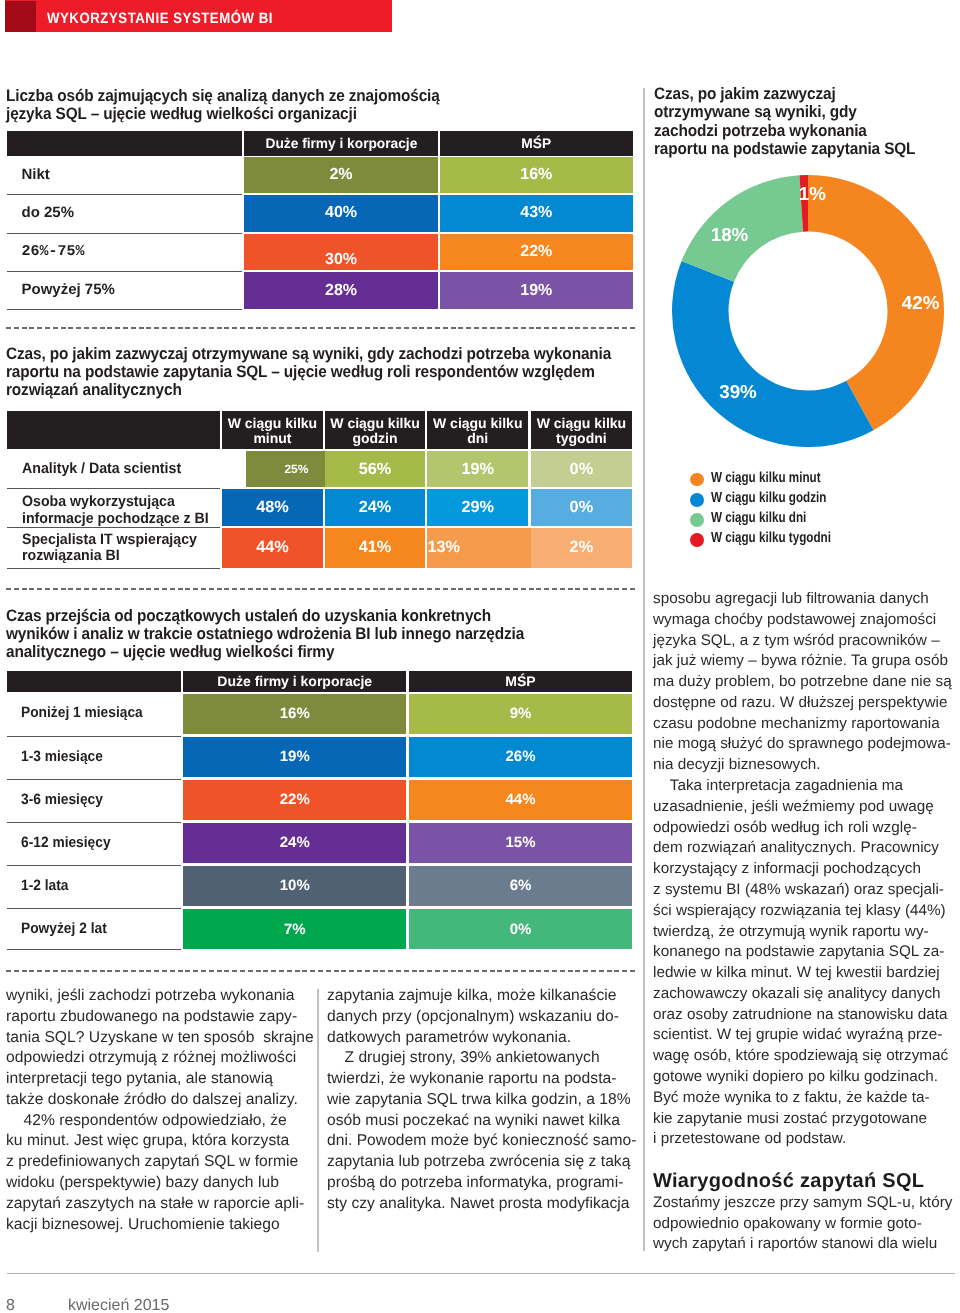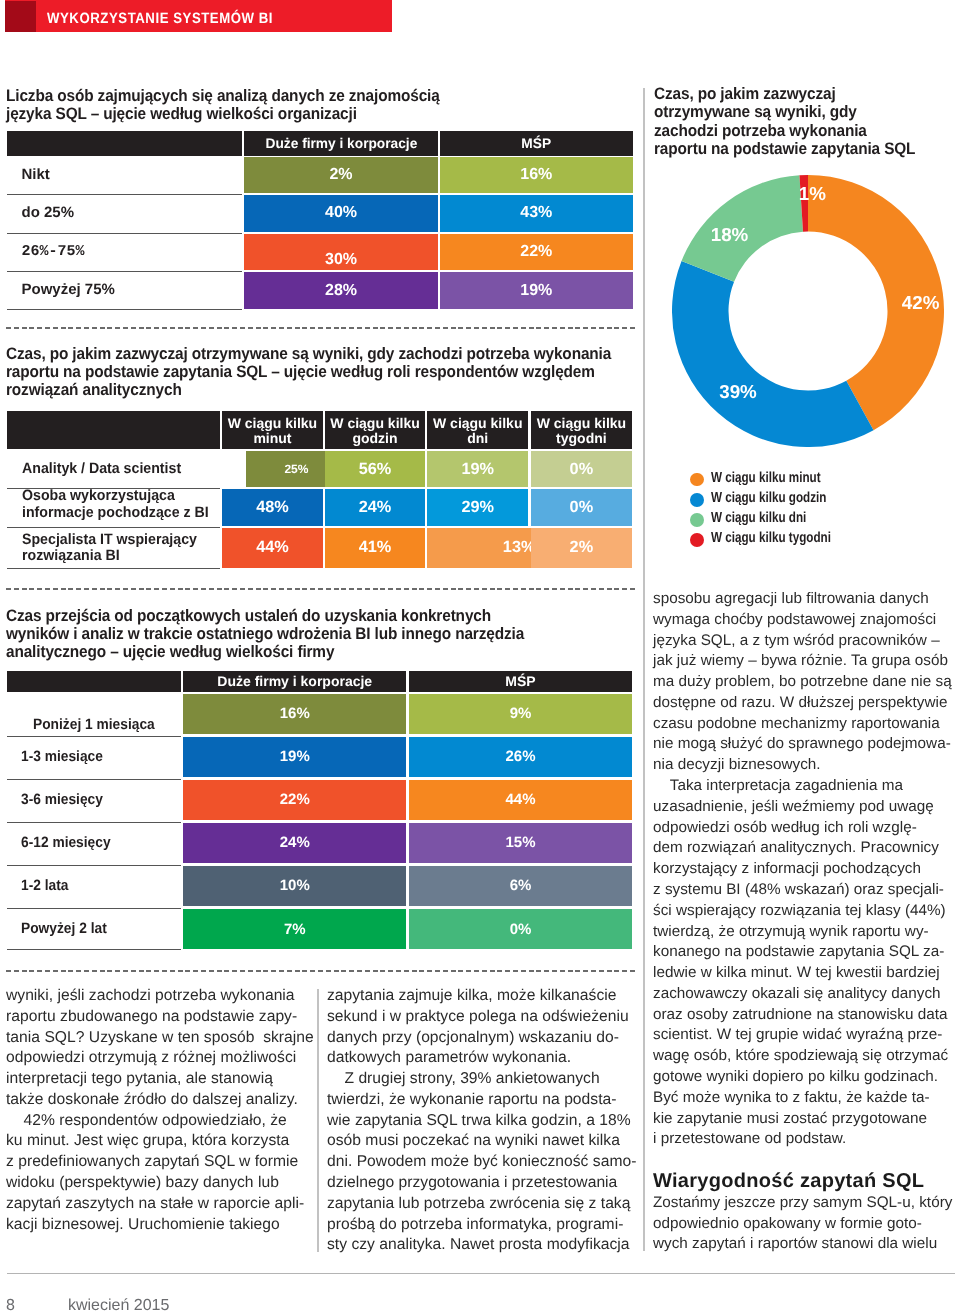--- a/index.html
+++ b/index.html
@@ -180,21 +180,21 @@
     </div>
     <div class="abs val-cell" style="left: 318.15px; top: 40px; width: 99.8px; height: 36.3px; background: rgb(165, 186, 72); display: flex; align-items: center; justify-content: center; font-size: 16.3px;">
       <span style="transform: scaleX(1); display: inline-block;">56%</span>
     </div>
     <div class="abs val-cell" style="left: 420.45px; top: 40px; width: 100.6px; height: 36.3px; background: rgb(180, 198, 109); display: flex; align-items: center; justify-content: center; font-size: 16.3px;">
       <span style="transform: scaleX(1); display: inline-block;">19%</span>
     </div>
     <div class="abs val-cell" style="left: 523.55px; top: 40px; width: 101.7px; height: 36.3px; background: rgb(196, 206, 146); display: flex; align-items: center; justify-content: center; font-size: 16.3px;">
       <span style="transform: scaleX(1); display: inline-block;">0%</span>
     </div>
-    <div class="abs lbl-cell" style="left: 0px; top: 75px; width: 198.25px; height: 37px; padding-left: 14.5px; display: flex; align-items: center;">
+    <div class="abs lbl-cell" style="left: 0px; top: 81px; width: 198.25px; height: 37px; padding-left: 14.5px; display: flex; align-items: center;">
       <span style="transform: scaleX(0.945); transform-origin: 0px 50%; display: inline-block;">Osoba wykorzystująca<br>informacje pochodzące z BI</span>
     </div>
     <div class="abs" style="left: 0px; top: 77.25px; width: 212.75px; height: 1.1px; background: rgb(85, 85, 85);"></div>
     <div class="abs val-cell" style="left: 215.25px; top: 78.25px; width: 100.4px; height: 37px; background: rgb(6, 103, 183); display: flex; align-items: center; justify-content: center; font-size: 16.3px;">
       <span style="transform: scaleX(1); display: inline-block;">48%</span>
     </div>
     <div class="abs val-cell" style="left: 318.15px; top: 78.25px; width: 99.8px; height: 37px; background: rgb(2, 137, 209); display: flex; align-items: center; justify-content: center; font-size: 16.3px;">
       <span style="transform: scaleX(1); display: inline-block;">24%</span>
     </div>
     <div class="abs val-cell" style="left: 420.45px; top: 78.25px; width: 100.6px; height: 37px; background: rgb(3, 153, 219); display: flex; align-items: center; justify-content: center; font-size: 16.3px;">
@@ -207,39 +207,39 @@
       <span style="transform: scaleX(0.945); transform-origin: 0px 50%; display: inline-block;">Specjalista IT wspierający<br>rozwiązania BI</span>
     </div>
     <div class="abs" style="left: 0px; top: 116.2px; width: 212.75px; height: 1.1px; background: rgb(85, 85, 85);"></div>
     <div class="abs" style="left: 0px; top: 156.7px; width: 212.75px; height: 1.1px; background: rgb(85, 85, 85);"></div>
     <div class="abs val-cell" style="left: 215.25px; top: 117.2px; width: 100.4px; height: 39.5px; background: rgb(240, 82, 42); display: flex; align-items: center; justify-content: center; font-size: 16.3px;">
       <span style="transform: scaleX(1); display: inline-block;">44%</span>
     </div>
     <div class="abs val-cell" style="left: 318.15px; top: 117.2px; width: 99.8px; height: 39.5px; background: rgb(246, 135, 31); display: flex; align-items: center; justify-content: center; font-size: 16.3px;">
       <span style="transform: scaleX(1); display: inline-block;">41%</span>
     </div>
-    <div class="abs val-cell" style="left: 420.45px; top: 117.2px; width: 108px; height: 39.5px; background: rgb(245, 155, 75); display: flex; align-items: center; justify-content: flex-end; font-size: 16.3px;">
+    <div class="abs val-cell" style="left: 420.45px; top: 117.2px; width: 108px; height: 39.5px; background: rgb(245, 155, 75); display: flex; align-items: center; justify-content: flex-start; font-size: 16.3px;">
       <span style="transform: scaleX(1); display: inline-block;">13%</span>
     </div>
     <div class="abs val-cell" style="left: 523.55px; top: 117.2px; width: 101.7px; height: 39.5px; background: rgb(248, 174, 114); display: flex; align-items: center; justify-content: center; font-size: 16.3px;">
       <span style="transform: scaleX(1); display: inline-block;">2%</span>
     </div>
   </div>
 
 <div class="abs dashed" id="dash2"></div>
 <div class="abs sec-title" id="t3-title">Czas przejścia od początkowych ustaleń do uzyskania konkretnych wyników i analiz w trakcie ostatniego wdrożenia BI lub innego narzędzia analitycznego – ujęcie według wielkości firmy</div>
 <div class="abs" id="t3" style="width: 626.5px;">
     <div class="abs hdr-cell" style="left: 0px; top: 0px; width: 173.75px; height: 20.5px; display: flex; align-items: center; justify-content: center;"></div>
     <div class="abs hdr-cell" style="left: 176.25px; top: 0px; width: 223px; height: 20.5px; display: flex; align-items: center; justify-content: center;">
       <span style="transform: scaleX(1); display: inline-block; text-align: center;">Duże firmy i korporacje</span>
     </div>
     <div class="abs hdr-cell" style="left: 401.75px; top: 0px; width: 223.5px; height: 20.5px; display: flex; align-items: center; justify-content: center;">
       <span style="transform: scaleX(1); display: inline-block; text-align: center;">MŚP</span>
     </div>
-    <div class="abs lbl-cell" style="left: 12px; top: 22.5px; width: 159.75px; height: 40.1px; padding-left: 14px; display: flex; align-items: flex-end;">
+    <div class="abs lbl-cell" style="left: 0px; top: 22.5px; width: 159.75px; height: 40.1px; padding-left: 14px; display: flex; align-items: center;">
       <span style="transform: scaleX(0.918); transform-origin: 0px 50%; display: inline-block;">Poniżej 1 miesiąca</span>
     </div>
     <div class="abs val-cell" style="left: 176.25px; top: 22.5px; width: 223px; height: 40.1px; background: rgb(126, 139, 60); display: flex; align-items: center; justify-content: center; font-size: 15px;">
       <span style="transform: scaleX(1); display: inline-block;">16%</span>
     </div>
     <div class="abs val-cell" style="left: 401.75px; top: 22.5px; width: 223.5px; height: 40.1px; background: rgb(165, 186, 72); display: flex; align-items: center; justify-content: center; font-size: 15px;">
       <span style="transform: scaleX(1); display: inline-block;">9%</span>
     </div>
     <div class="abs lbl-cell" style="left: 0px; top: 65.6px; width: 159.75px; height: 40.1px; padding-left: 14px; display: flex; align-items: center;">
       <span style="transform: scaleX(0.918); transform-origin: 0px 50%; display: inline-block;">1-3 miesiące</span>
@@ -304,29 +304,27 @@
     <div class="bline">także doskonałe źródło do dalszej analizy.</div>
     <div class="bline">    42% respondentów odpowiedziało, że</div>
     <div class="bline">ku minut. Jest więc grupa, która korzysta</div>
     <div class="bline">z predefiniowanych zapytań SQL w formie</div>
     <div class="bline">widoku (perspektywie) bazy danych lub</div>
     <div class="bline">zapytań zaszytych na stałe w raporcie apli-</div>
     <div class="bline">kacji biznesowej. Uruchomienie takiego</div>
   </div>
 <div class="abs body-col" id="body2">
     <div class="bline">zapytania zajmuje kilka, może kilkanaście</div>
-    <div class="bline">sekund i w praktyce polega na odświeżeniu</div>
     <div class="bline">danych przy (opcjonalnym) wskazaniu do-</div>
     <div class="bline">datkowych parametrów wykonania.</div>
     <div class="bline">    Z drugiej strony, 39% ankietowanych</div>
     <div class="bline">twierdzi, że wykonanie raportu na podsta-</div>
     <div class="bline">wie zapytania SQL trwa kilka godzin, a 18%</div>
     <div class="bline">osób musi poczekać na wyniki nawet kilka</div>
     <div class="bline">dni. Powodem może być konieczność samo-</div>
-    <div class="bline">dzielnego przygotowania i przetestowania</div>
     <div class="bline">zapytania lub potrzeba zwrócenia się z taką</div>
     <div class="bline">prośbą do potrzeba informatyka, programi-</div>
     <div class="bline">sty czy analityka. Nawet prosta modyfikacja</div>
   </div>
 <div class="abs body-col" id="body3">
     <div class="bline">sposobu agregacji lub filtrowania danych</div>
     <div class="bline">wymaga choćby podstawowej znajomości</div>
     <div class="bline">języka SQL, a z tym wśród pracowników –</div>
     <div class="bline">jak już wiemy – bywa różnie. Ta grupa osób</div>
     <div class="bline">ma duży problem, bo potrzebne dane nie są</div>

